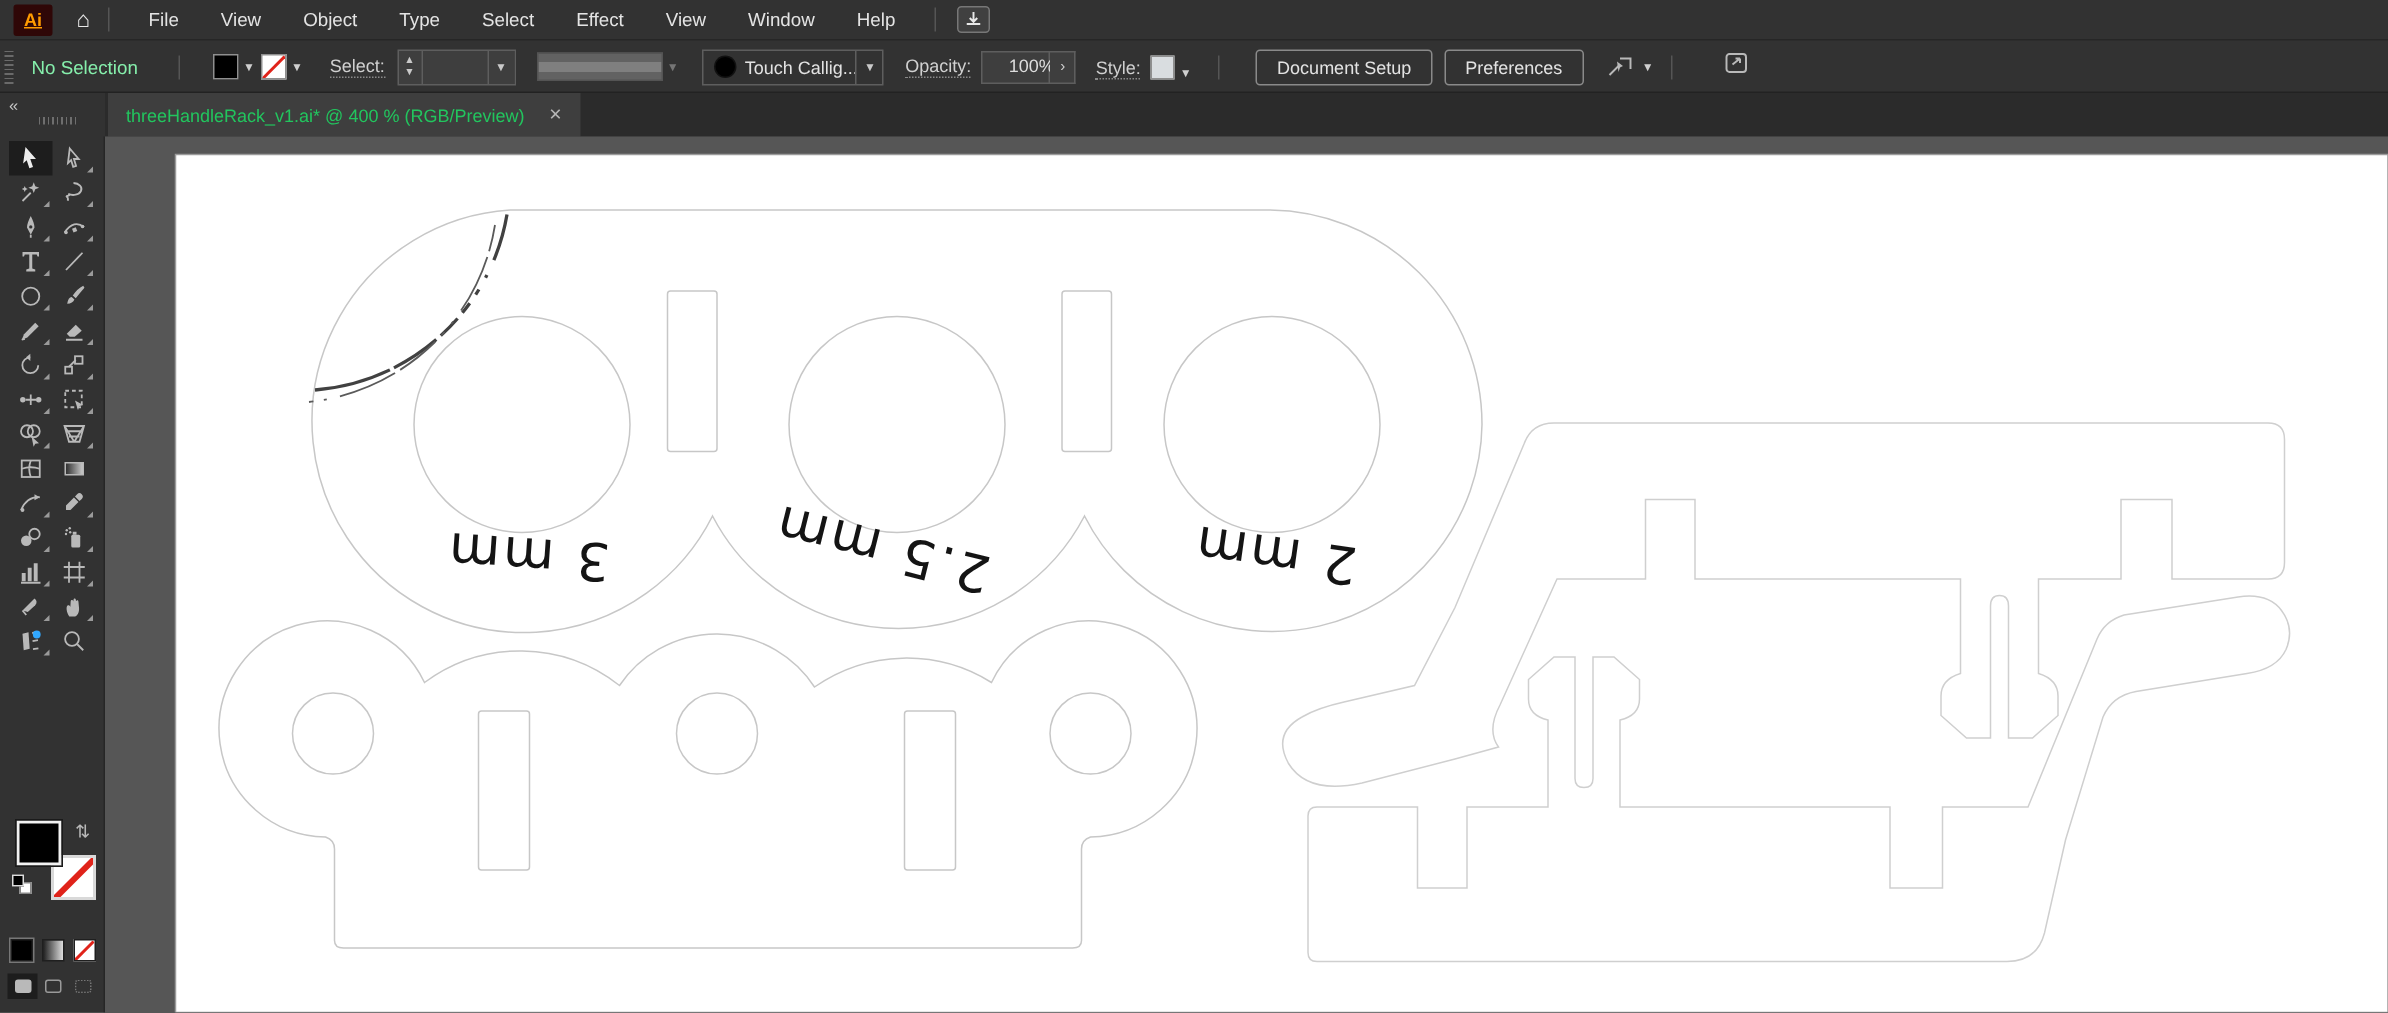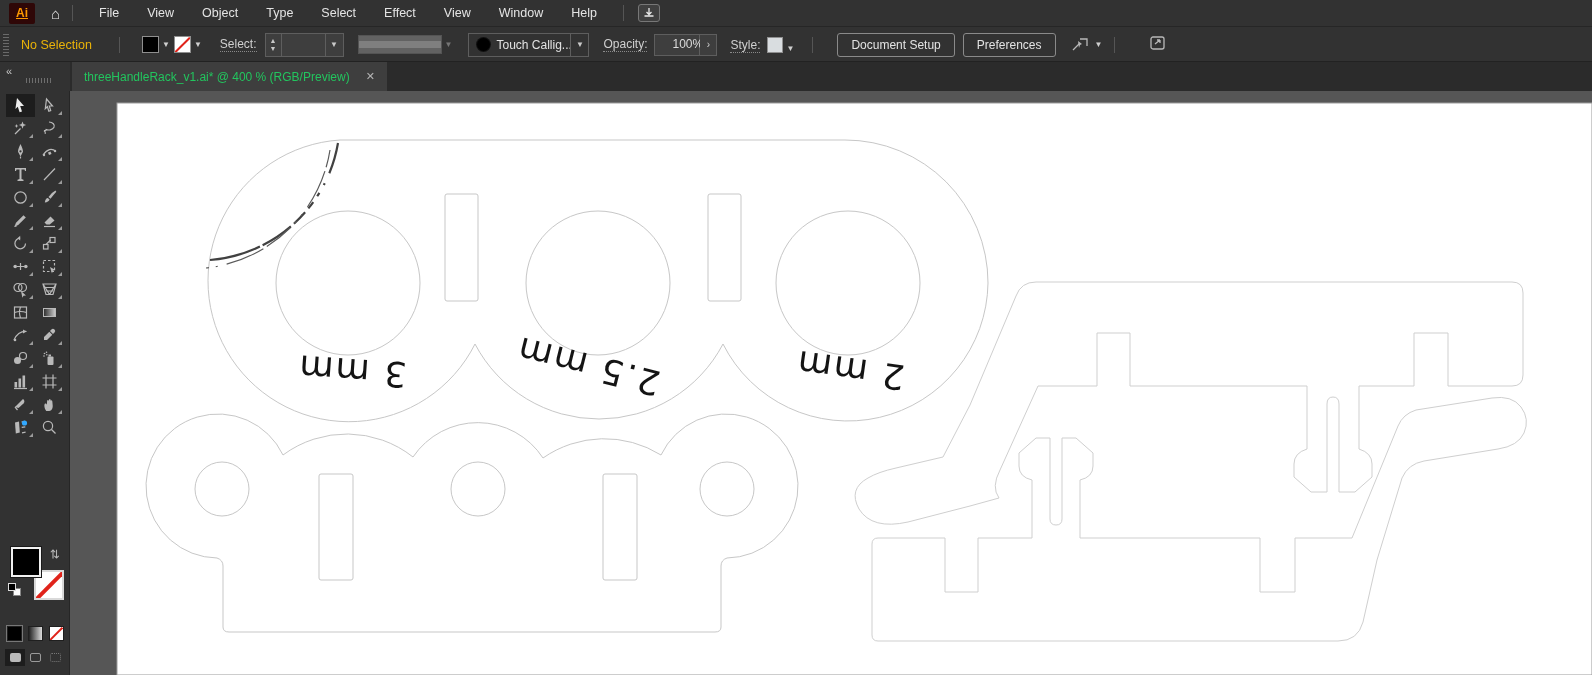--- a/index.html
+++ b/index.html
@@ -18,21 +18,21 @@
   #menu-items { display:flex; align-items:flex-start; }
   #menu-items span { color:#e4e4e4; font-size:12.5px; padding:0 14px; cursor:default; }
   #doc-icon { margin-left:2px; width:22px; height:18px; border:1px solid #777;
     border-radius:3px; background:#404040; display:flex; align-items:center; justify-content:center; }
 
   
   #controlbar { position:absolute; left:0; top:28px; width:1592px; height:34px;
     background:#323232; border-bottom:1px solid #222; display:flex; align-items:center; }
   #cb-grip { width:6px; height:22px; margin-left:3px;
     background-image:repeating-linear-gradient(#6a6a6a 0 1px, transparent 1px 3px); }
-  #selection-status { color:#eab308; font-size:12.5px; margin-left:12px; width:86px; }
+  #selection-status { color:#86efac; font-size:12.5px; margin-left:12px; width:86px; }
   .swatch-group { display:flex; align-items:center; margin-left:10px; }
   .swatch { width:17px; height:17px; border:1px solid #8f8f8f; }
   .swatch.fill { background:#000; box-shadow:0 0 0 1px #000 inset; }
   .swatch.none { position:relative; background:#fff; overflow:hidden; }
   .swatch.none::after, .mini-none::after { content:""; position:absolute; left:-20%; top:45%;
     width:140%; height:2px; background:#e0231a; transform:rotate(-45deg); }
   .chev { color:#cfcfcf; font-size:8px; margin:0 4px 0 3px; }
   .cb-label { color:#d0d0d0; font-size:12px; border-bottom:1px dotted #8a8a8a; }
   #stroke-stepper { display:flex; margin-left:8px; border:1px solid #5e5e5e; }
   #stepper-arrows { width:15px; height:22px; background:#3e3e3e; color:#c9c9c9;

